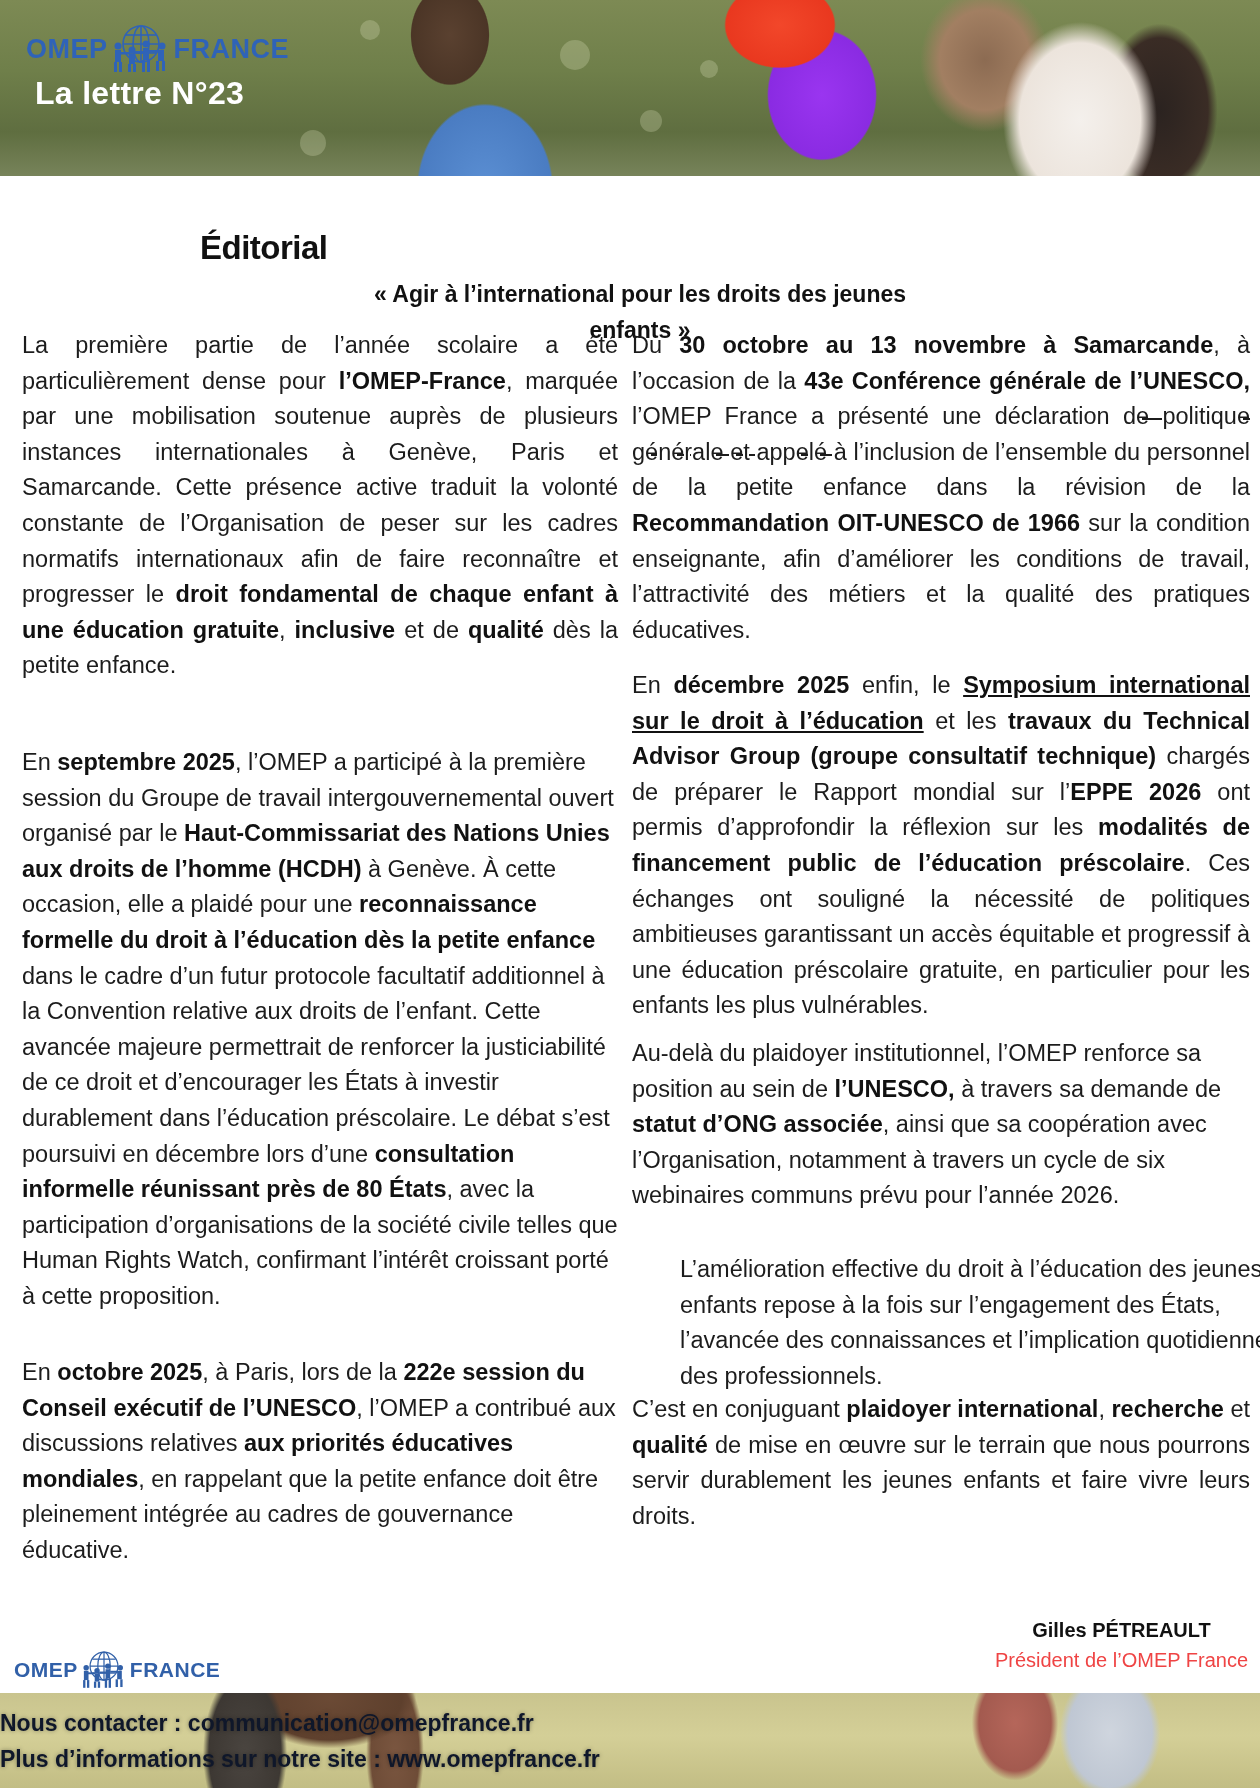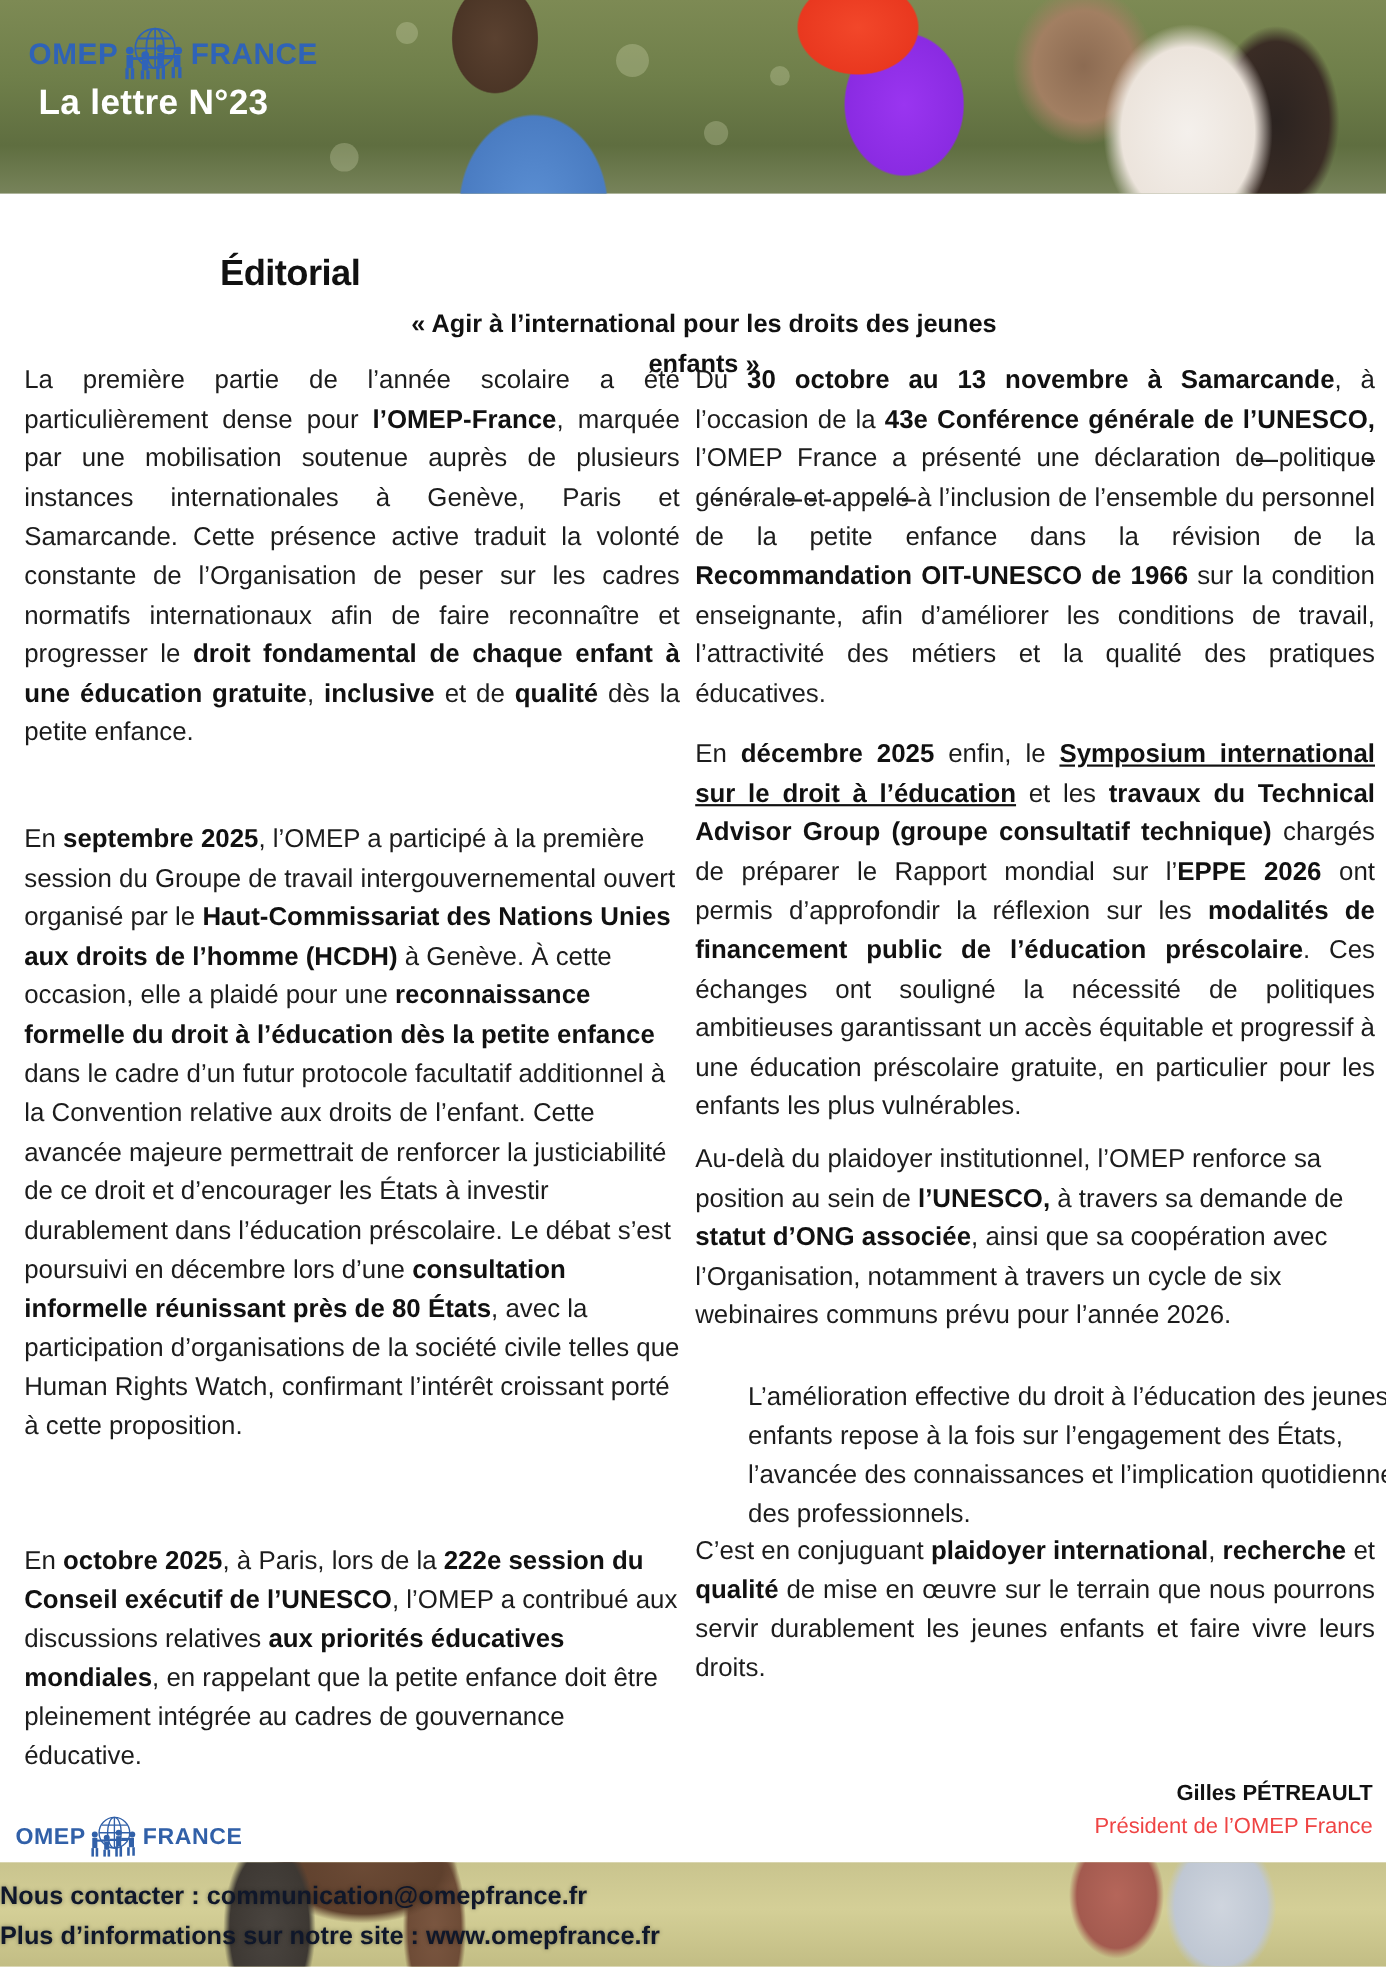--- a/index.html
+++ b/index.html
@@ -38,21 +38,21 @@
   .col { position: absolute; font-size: 23.5px; line-height: 35.6px; color: #1c1c1c; }
   .col-left { left: 22px; width: 596px; }
   .col-right { left: 632px; width: 618px; }
   .para { position: absolute; left: 0; width: 100%; }
   .justify { text-align: justify; }
   .para b { font-weight: bold; color: #111; }
   .strike-under { text-decoration: underline; text-underline-offset: -6px; }
   .underline { text-decoration: underline; text-underline-offset: 2px; }
 
   
-  .signature { position: absolute; right: 12px; top: 1615px; text-align: right; }
+  .signature { position: absolute; right: 12px; top: 1615px; text-align: center; }
   .sig-name { font-size: 20px; font-weight: bold; line-height: 30px; color: #111; }
   .sig-role { font-size: 20px; line-height: 30px; color: #ef4444; }
 
   
   .footer-photo {
     position: absolute; left: 0; top: 1693px; width: 1260px; height: 95px; overflow: hidden;
     background:
       radial-gradient(ellipse 60px 120px at 245px 60px, #4a4540 0%, #3d3833 60%, rgba(61,56,51,0) 70%),
       radial-gradient(ellipse 120px 70px at 330px 5px, #6b4a35 0%, #5e402d 60%, rgba(94,64,45,0) 72%),
       radial-gradient(ellipse 40px 110px at 395px 60px, #7a5640 0%, #6e4c37 60%, rgba(110,76,55,0) 72%),
@@ -114,21 +114,21 @@
 </div>
 
 <div class="issue-title">La lettre N°23</div>
 
 <h1 class="editorial-label">Éditorial</h1>
 <h2 class="editorial-title">« Agir à l’international pour les droits des jeunes enfants »</h2>
 
 <div class="col col-left">
   <p class="para justify" style="top:328px;"><span>La première partie de l’année scolaire a été particulièrement dense pour </span><b>l’OMEP-France</b><span>, marquée par une mobilisation soutenue auprès de plusieurs instances internationales à Genève, Paris et Samarcande. Cette présence active traduit la volonté constante de l’Organisation de peser sur les cadres normatifs internationaux afin de faire reconnaître et progresser le </span><b>droit fondamental de chaque enfant à une éducation gratuite</b><span>, </span><b>inclusive</b><span> et de </span><b>qualité</b><span> dès la petite enfance.</span></p>
   <p class="para" style="top:745px;"><span>En </span><b>septembre 2025</b><span>, l’OMEP a participé à la première session du Groupe de travail intergouvernemental ouvert organisé par le </span><b>Haut-Commissariat des Nations Unies aux droits de l’homme (HCDH)</b><span> à Genève. À cette occasion, elle a plaidé pour une </span><b>reconnaissance formelle du droit à l’éducation dès la petite enfance</b><span> dans le cadre d’un futur protocole facultatif additionnel à la Convention relative aux droits de l’enfant. Cette avancée majeure permettrait de renforcer la justiciabilité de ce droit et d’encourager les États à investir durablement dans l’éducation préscolaire. Le débat s’est poursuivi en décembre lors d’une </span><b>consultation informelle réunissant près de 80 États</b><span>, avec la participation d’organisations de la société civile telles que Human Rights Watch, confirmant l’intérêt croissant porté à cette proposition.</span></p>
-  <p class="para" style="top:1355px;margin-top:46px;"><span>En </span><b>octobre 2025</b><span>, à Paris, lors de la </span><b>222e session du Conseil exécutif de l’UNESCO</b><span>, l’OMEP a contribué aux discussions relatives </span><b>aux priorités éducatives mondiales</b><span>, en rappelant que la petite enfance doit être pleinement intégrée au cadres de gouvernance éducative.</span></p>
+  <p class="para" style="top:1355px;"><span>En </span><b>octobre 2025</b><span>, à Paris, lors de la </span><b>222e session du Conseil exécutif de l’UNESCO</b><span>, l’OMEP a contribué aux discussions relatives </span><b>aux priorités éducatives mondiales</b><span>, en rappelant que la petite enfance doit être pleinement intégrée au cadres de gouvernance éducative.</span></p>
 </div>
 
 <div class="col col-right">
   <p class="para justify" style="top:328px;"><span>Du </span><b>30 octobre au 13 novembre à Samarcande</b><span>, à l’occasion de la </span><b>43e Conférence générale de l’UNESCO,</b><span> l’OMEP France a présenté une déclaration </span><span class="strike-under">de politique générale et appelé à</span><span> l’inclusion de l’ensemble du personnel de la petite enfance dans la révision de la </span><b>Recommandation OIT-UNESCO de 1966</b><span> sur la condition enseignante, afin d’améliorer les conditions de travail, l’attractivité des métiers et la qualité des pratiques éducatives.</span></p>
   <p class="para justify" style="top:668px;"><span>En </span><b>décembre 2025</b><span> enfin, le </span><b class="underline">Symposium international sur le droit à l’éducation</b><span> et les </span><b>travaux du Technical Advisor Group (groupe consultatif technique)</b><span> chargés de préparer le Rapport mondial sur l’</span><b>EPPE 2026</b><span> ont permis d’approfondir la réflexion sur les </span><b>modalités de financement public de l’éducation préscolaire</b><span>. Ces échanges ont souligné la nécessité de politiques ambitieuses garantissant un accès équitable et progressif à une éducation préscolaire gratuite, en particulier pour les enfants les plus vulnérables.</span></p>
   <p class="para" style="top:1036px;"><span>Au-delà du plaidoyer institutionnel, l’OMEP renforce sa position au sein de </span><b>l’UNESCO,</b><span> à travers sa demande de </span><b>statut d’ONG associée</b><span>, ainsi que sa coopération avec l’Organisation, notamment à travers un cycle de six webinaires communs prévu pour l’année 2026.</span></p>
   <p class="para" style="top:1252px;margin-left:48px;"><span>L’amélioration effective du droit à l’éducation des jeunes enfants repose à la fois sur l’engagement des États, l’avancée des connaissances et l’implication quotidienne des professionnels.</span></p>
   <p class="para justify" style="top:1392px;"><span>C’est en conjuguant </span><b>plaidoyer international</b><span>, </span><b>recherche</b><span> et </span><b>qualité</b><span> de mise en œuvre sur le terrain que nous pourrons servir durablement les jeunes enfants et faire vivre leurs droits.</span></p>
 </div>
 

